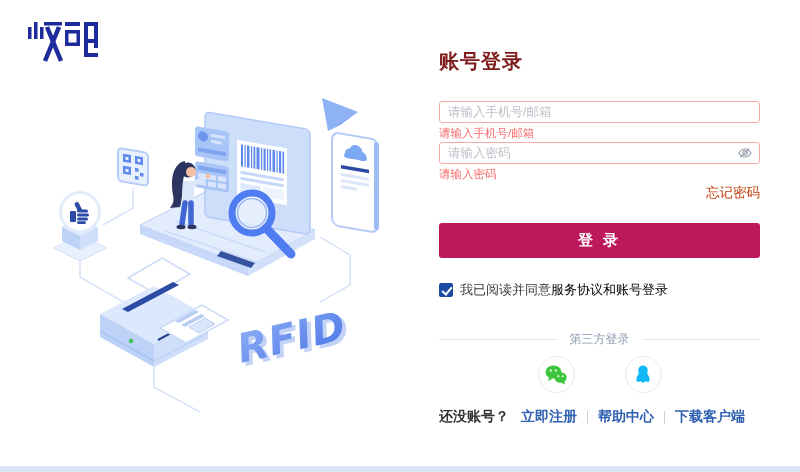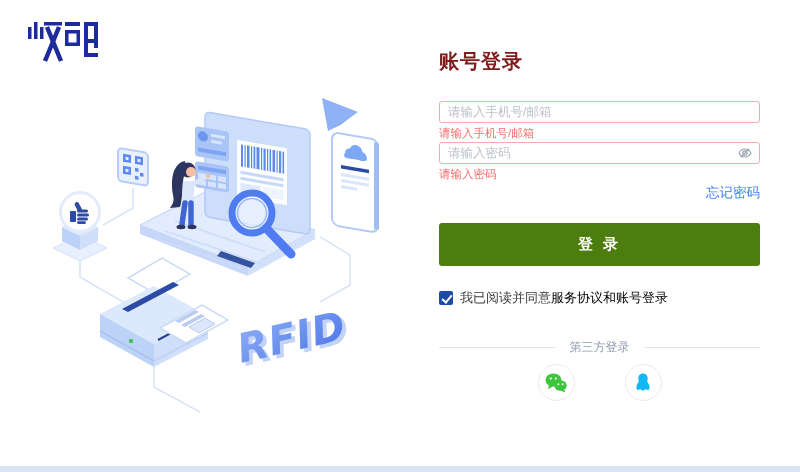--- a/index.html
+++ b/index.html
@@ -20,23 +20,23 @@
   .input-wrap.pw { margin-top:2px; }
   .input-wrap input {
     width:100%; height:22px; box-sizing:border-box; border:1px solid #f7abab;
     border-radius:3px; padding:0 26px 0 8px; font-size:12.5px; color:#333;
     outline:none; background:#fff; font-family:inherit;
   }
   .input-wrap input::placeholder { color:#bcc0c9; }
   .eye { position:absolute; right:7px; top:50%; transform:translateY(-50%); width:16px; height:16px; cursor:pointer; display:block; }
   .err { margin-top:3px; font-size:11.5px; line-height:14px; color:#f56c6c; }
   .forgot-row { margin-top:3px; text-align:right; line-height:16px; }
-  .forgot-row a { font-size:13.5px; color:#3b82f6; text-decoration:none; cursor:pointer; }
+  .forgot-row a { font-size:13.5px; color:#c2410c; text-decoration:none; cursor:pointer; }
   .login-btn {
-    display:block; width:100%; height:43px; margin-top:22px; background:#4d7c0f; color:#fff;
+    display:block; width:100%; height:35px; margin-top:22px; background:#be185d; color:#fff;
     font-size:15px; font-weight:bold; letter-spacing:3px; border:none; border-radius:3px;
     cursor:pointer; font-family:inherit;
   }
   .agreement { margin-top:24px; display:flex; align-items:center; font-size:13px; color:#3a3a3a; line-height:16px; }
   .checkbox { width:14px; height:14px; background:#1c4ba5; border-radius:2px; margin-right:7px; position:relative; flex:none; cursor:pointer; }
   .checkbox::after {
     content:""; position:absolute; left:4.5px; top:1.5px; width:4px; height:8px;
     border:solid #fff; border-width:0 2px 2px 0; transform:rotate(40deg);
   }
   .agreement a, .agreement .conj { color:#000000; text-decoration:none; cursor:pointer;text-align:center; }
@@ -301,16 +301,24 @@
           <circle cx="18.6" cy="12.3" r="0.95" fill="#ffffff"></circle>
         </svg>
       </span>
       <span class="social-circle">
         <svg width="22" height="22" viewBox="0 0 22 22">
           <path d="M11,1.5 c2.9,0 4.7,2.2 4.7,5.1 c0,1.2 -0.3,2.2 -0.6,3 c1.5,1.9 2.5,4 2.5,6 c0,1.6 -0.7,2.5 -1.7,2.5 c-0.7,0 -1.4,-0.5 -2,-1.1 c-0.8,0.9 -1.9,1.5 -2.9,1.5 c-1,0 -2.1,-0.6 -2.9,-1.5 c-0.6,0.6 -1.3,1.1 -2,1.1 c-1,0 -1.7,-0.9 -1.7,-2.5 c0,-2 1,-4.1 2.5,-6 c-0.3,-0.8 -0.6,-1.8 -0.6,-3 c0,-2.9 1.8,-5.1 4.7,-5.1 z" fill="#12B7F5"></path>
         </svg>
       </span>
     </div>
 
+    <div class="signup-row">
+      <span class="q">还没账号？</span>
+      <a>立即注册</a>
+      <span class="sep"></span>
+      <a>帮助中心</a>
+      <span class="sep"></span>
+      <a>下载客户端</a>
+    </div>
   </div>
 
   <div class="footer-bar"></div>
 </div>
 
 </body></html>

